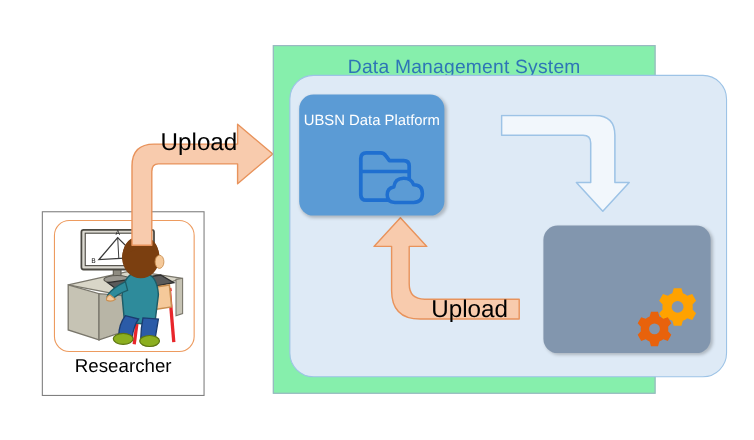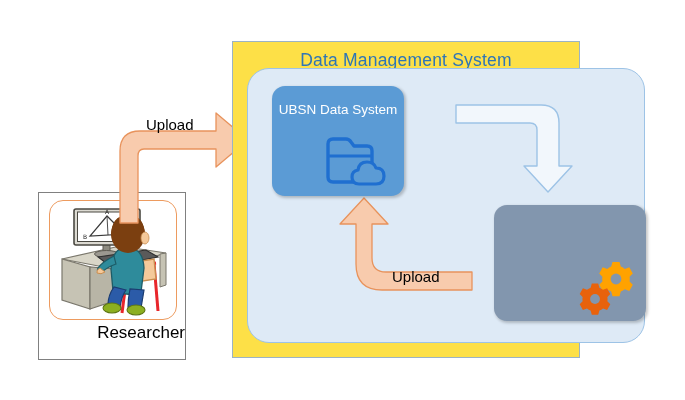--- a/index.html
+++ b/index.html
@@ -39,34 +39,34 @@
     border-radius: 14px;
     box-sizing: border-box;
     background: #ffffff;
     overflow: hidden;
   }
   #researcher-label {
     position: absolute;
     left: 0;
     right: 0;
     top: 130px;
-    text-align: right;
+    text-align: center;
     font-size: 17px;
     color: #000000;
     font-family: "Liberation Sans", sans-serif;
   }
 
   
   #dms-outer {
     position: absolute;
-    left: 232px;
+    left: 248px;
     top: 41px;
     width: 348px;
     height: 317px;
-    background: #fde047;
+    background: #86efac;
     border: 1.6px solid #9BB3C4;
     box-sizing: border-box;
   }
   #dms-title {
     position: absolute;
     left: 0;
     right: 0;
     top: 8px;
     text-align: center;
     font-size: 17.5px;
@@ -142,21 +142,21 @@
     right: 6px;
     bottom: 4px;
     width: 62px;
     height: 58px;
   }
 
   
   .arrow-svg { position: absolute; }
   .arrow-label {
     position: absolute;
-    font-size: 15px;
+    font-size: 22px;
     color: #000000;
     font-family: "Liberation Sans", sans-serif;
     white-space: nowrap;
   }
   #upload-outer-svg { left: 104px; top: 103px; }
   #upload-outer-label { left: 146px; top: 116px; }
 
   #download-svg { left: 455px; top: 104px; }
   #download-label { left: 474px; top: 112px; }
 
@@ -231,21 +231,21 @@
   <svg id="download-svg" class="arrow-svg" width="120" height="90" viewBox="0 0 120 90">
     <path d="M1,1 L86,1 q18,0 18,18 L104,62 L117,62 L93,88 L69,62 L82,62 L82,26 q0,-7 -7,-7 L1,19 Z" fill="#F2F7FC" stroke="#9DC3E6" stroke-width="1.4" stroke-linejoin="round"></path>
   </svg>
 
   <svg id="upload-inner-svg" class="arrow-svg" width="140" height="96" viewBox="0 0 140 96">
     <path d="M138,94 L48,94 q-26,0 -26,-26 L22,28 L6,28 L30,2 L54,28 L38,28 L38,62 q0,14 14,14 L138,76 Z" fill="#F8CBAD" stroke="#E8935C" stroke-width="1.3" stroke-linejoin="round"></path>
   </svg>
   <div id="upload-inner-label" class="arrow-label">Upload</div>
 
   <div id="archive-box">
-    <div id="archive-label">UBSN Data System</div>
+    <div id="archive-label">UBSN Data Platform</div>
     <svg id="archive-icon" viewBox="0 0 66 54">
       <path d="M4,10 q0,-5 5,-5 L22,5 q3,0 5,3 l3,4 L43,12 q5,0 5,5 L48,43 q0,5 -5,5 L9,48 q-5,0 -5,-5 Z" fill="none" stroke="#1F6FD0" stroke-width="3.4" stroke-linejoin="round"></path>
       <line x1="4" y1="22" x2="48" y2="22" stroke="#1F6FD0" stroke-width="3.2"></line>
       <path d="M35,50 q-7,0 -7,-7 q0,-6 6,-7 q1,-8 9,-8 q7,0 9,6 q8,0 8,8 q0,8 -8,8 Z" fill="#5B9BD5" stroke="#1F6FD0" stroke-width="3.2" stroke-linejoin="round"></path>
     </svg>
   </div>
 
   <div id="platform-box">
     <svg id="platform-gears" viewBox="0 0 62 58">
       <g fill="#FFA200" transform="translate(38,20)">

